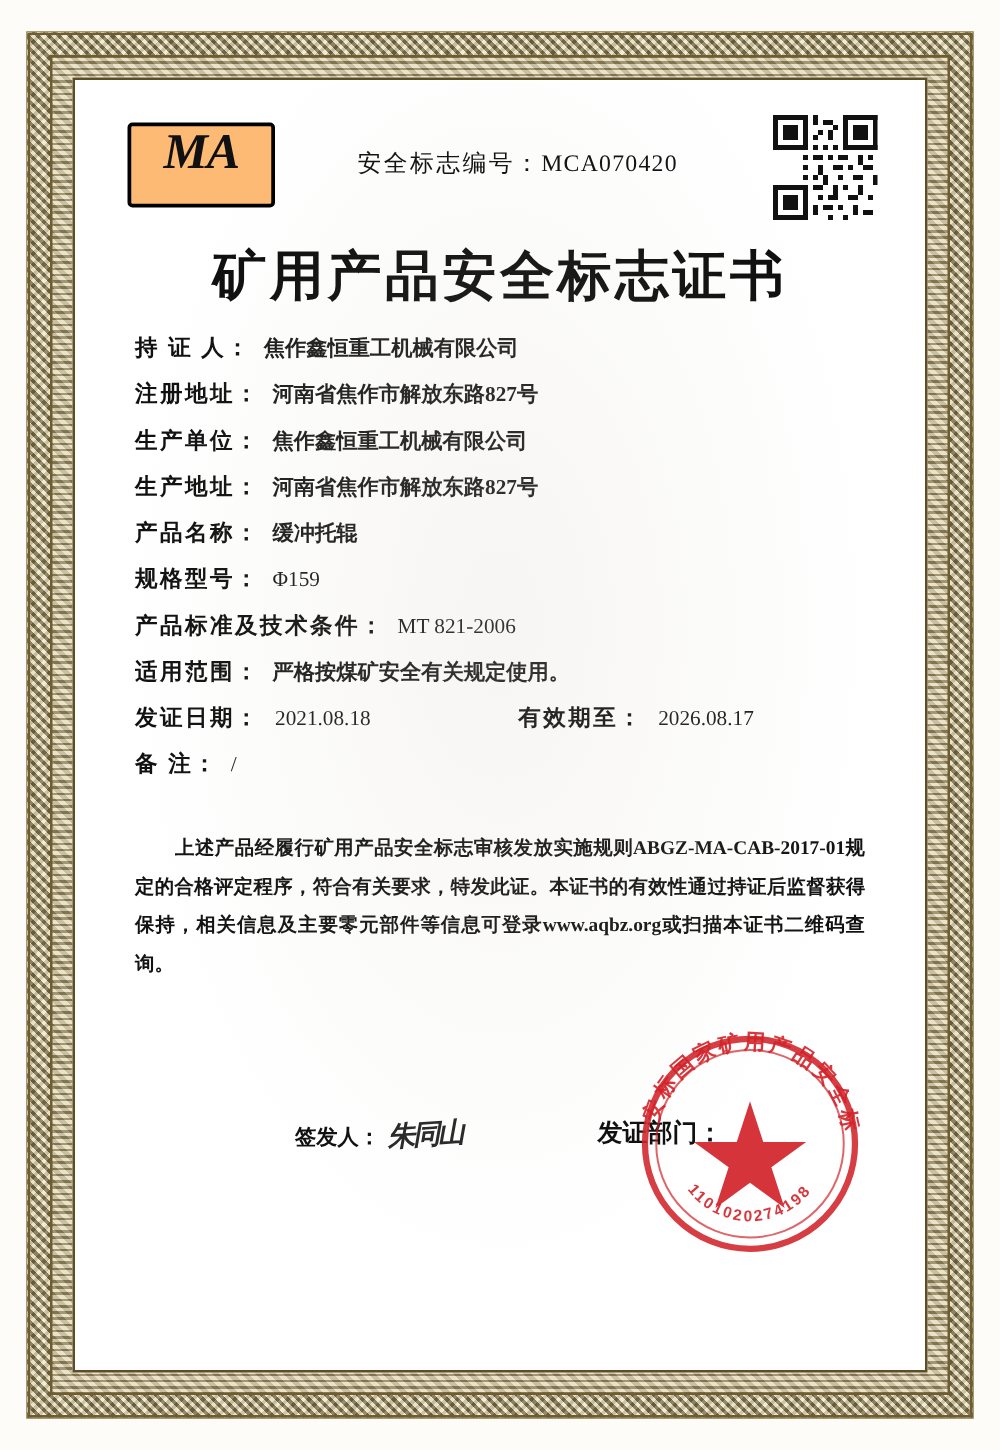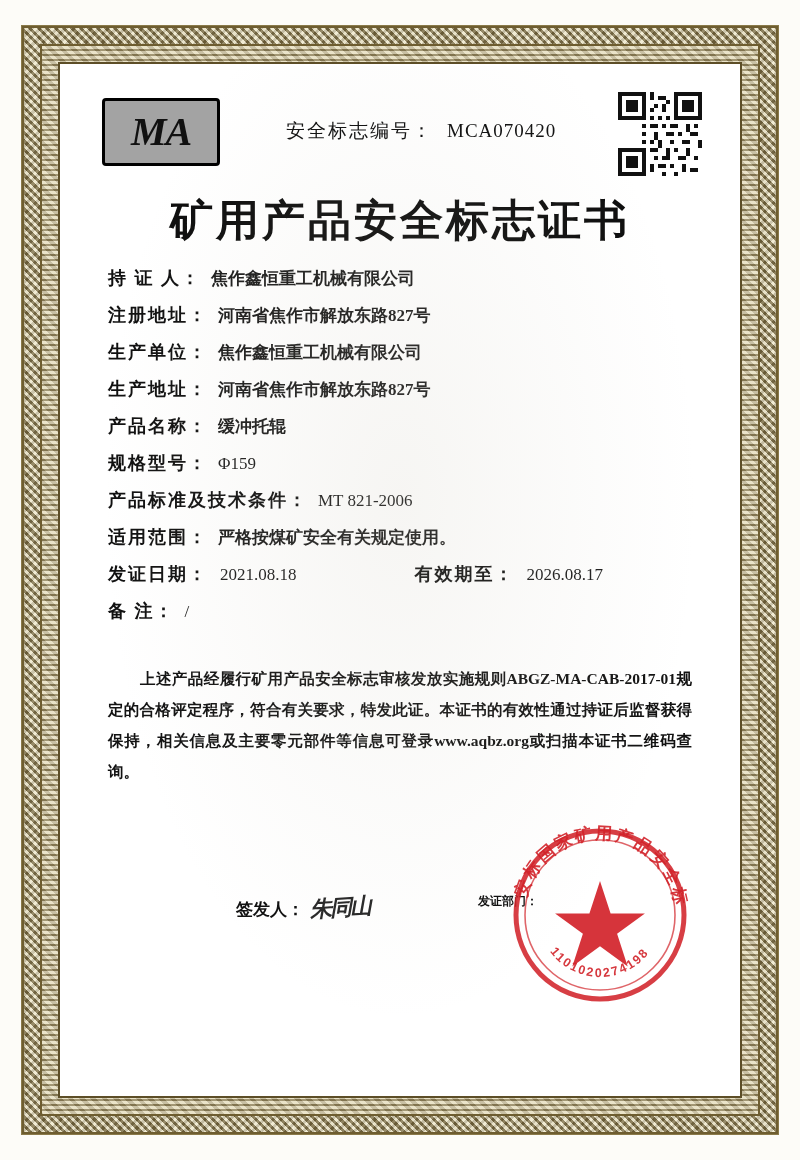--- a/index.html
+++ b/index.html
@@ -83,25 +83,24 @@
     position: relative;
     height: 96px;
     margin: 26px 34px 0 34px;
   }
   .ma-logo {
     position: absolute;
     left: 6px;
     top: 6px;
     width: 112px;
     height: 62px;
-    background: #a3a3a3;
+    background: #fdba74;
     border: 3px solid #000000;
     border-radius: 4px;
     display: flex;
-    align-items: center;
     justify-content: center;
   }
   .ma-logo span {
     font-family: "Liberation Serif", serif;
     font-weight: bold;
     font-style: italic;
     font-size: 40px;
     letter-spacing: -1px;
     color: #111;
     line-height: 1;
@@ -110,21 +109,21 @@
     position: absolute;
     left: 190px;
     top: 26px;
     font-family: "Liberation Serif", serif;
     font-size: 19px;
     color: #141414;
     letter-spacing: 1px;
     white-space: nowrap;
   }
   .cert-no .label { letter-spacing: 2px; }
-  .cert-no .value { margin-left: 14px; }
+  .cert-no .value { }
 
   
   .qr {
     position: absolute;
     right: 2px;
     top: 0px;
     width: 84px;
     height: 84px;
     background: #fff;
   }
@@ -225,21 +224,21 @@
     font-size: 22px;
     color: #2b2b2b;
     transform: rotate(-4deg);
     letter-spacing: -2px;
   }
   .dept-block {
     position: absolute;
     left: 370px;
     top: 62px;
     font-family: Liberation Mono, monospace;
-    font-size: 12px;
+    font-size: 20px;
     font-weight: bold;
     color: #111;
     white-space: nowrap;
   }
 
   
   .seal {
     position: absolute;
     right: -6px;
     top: -14px;

